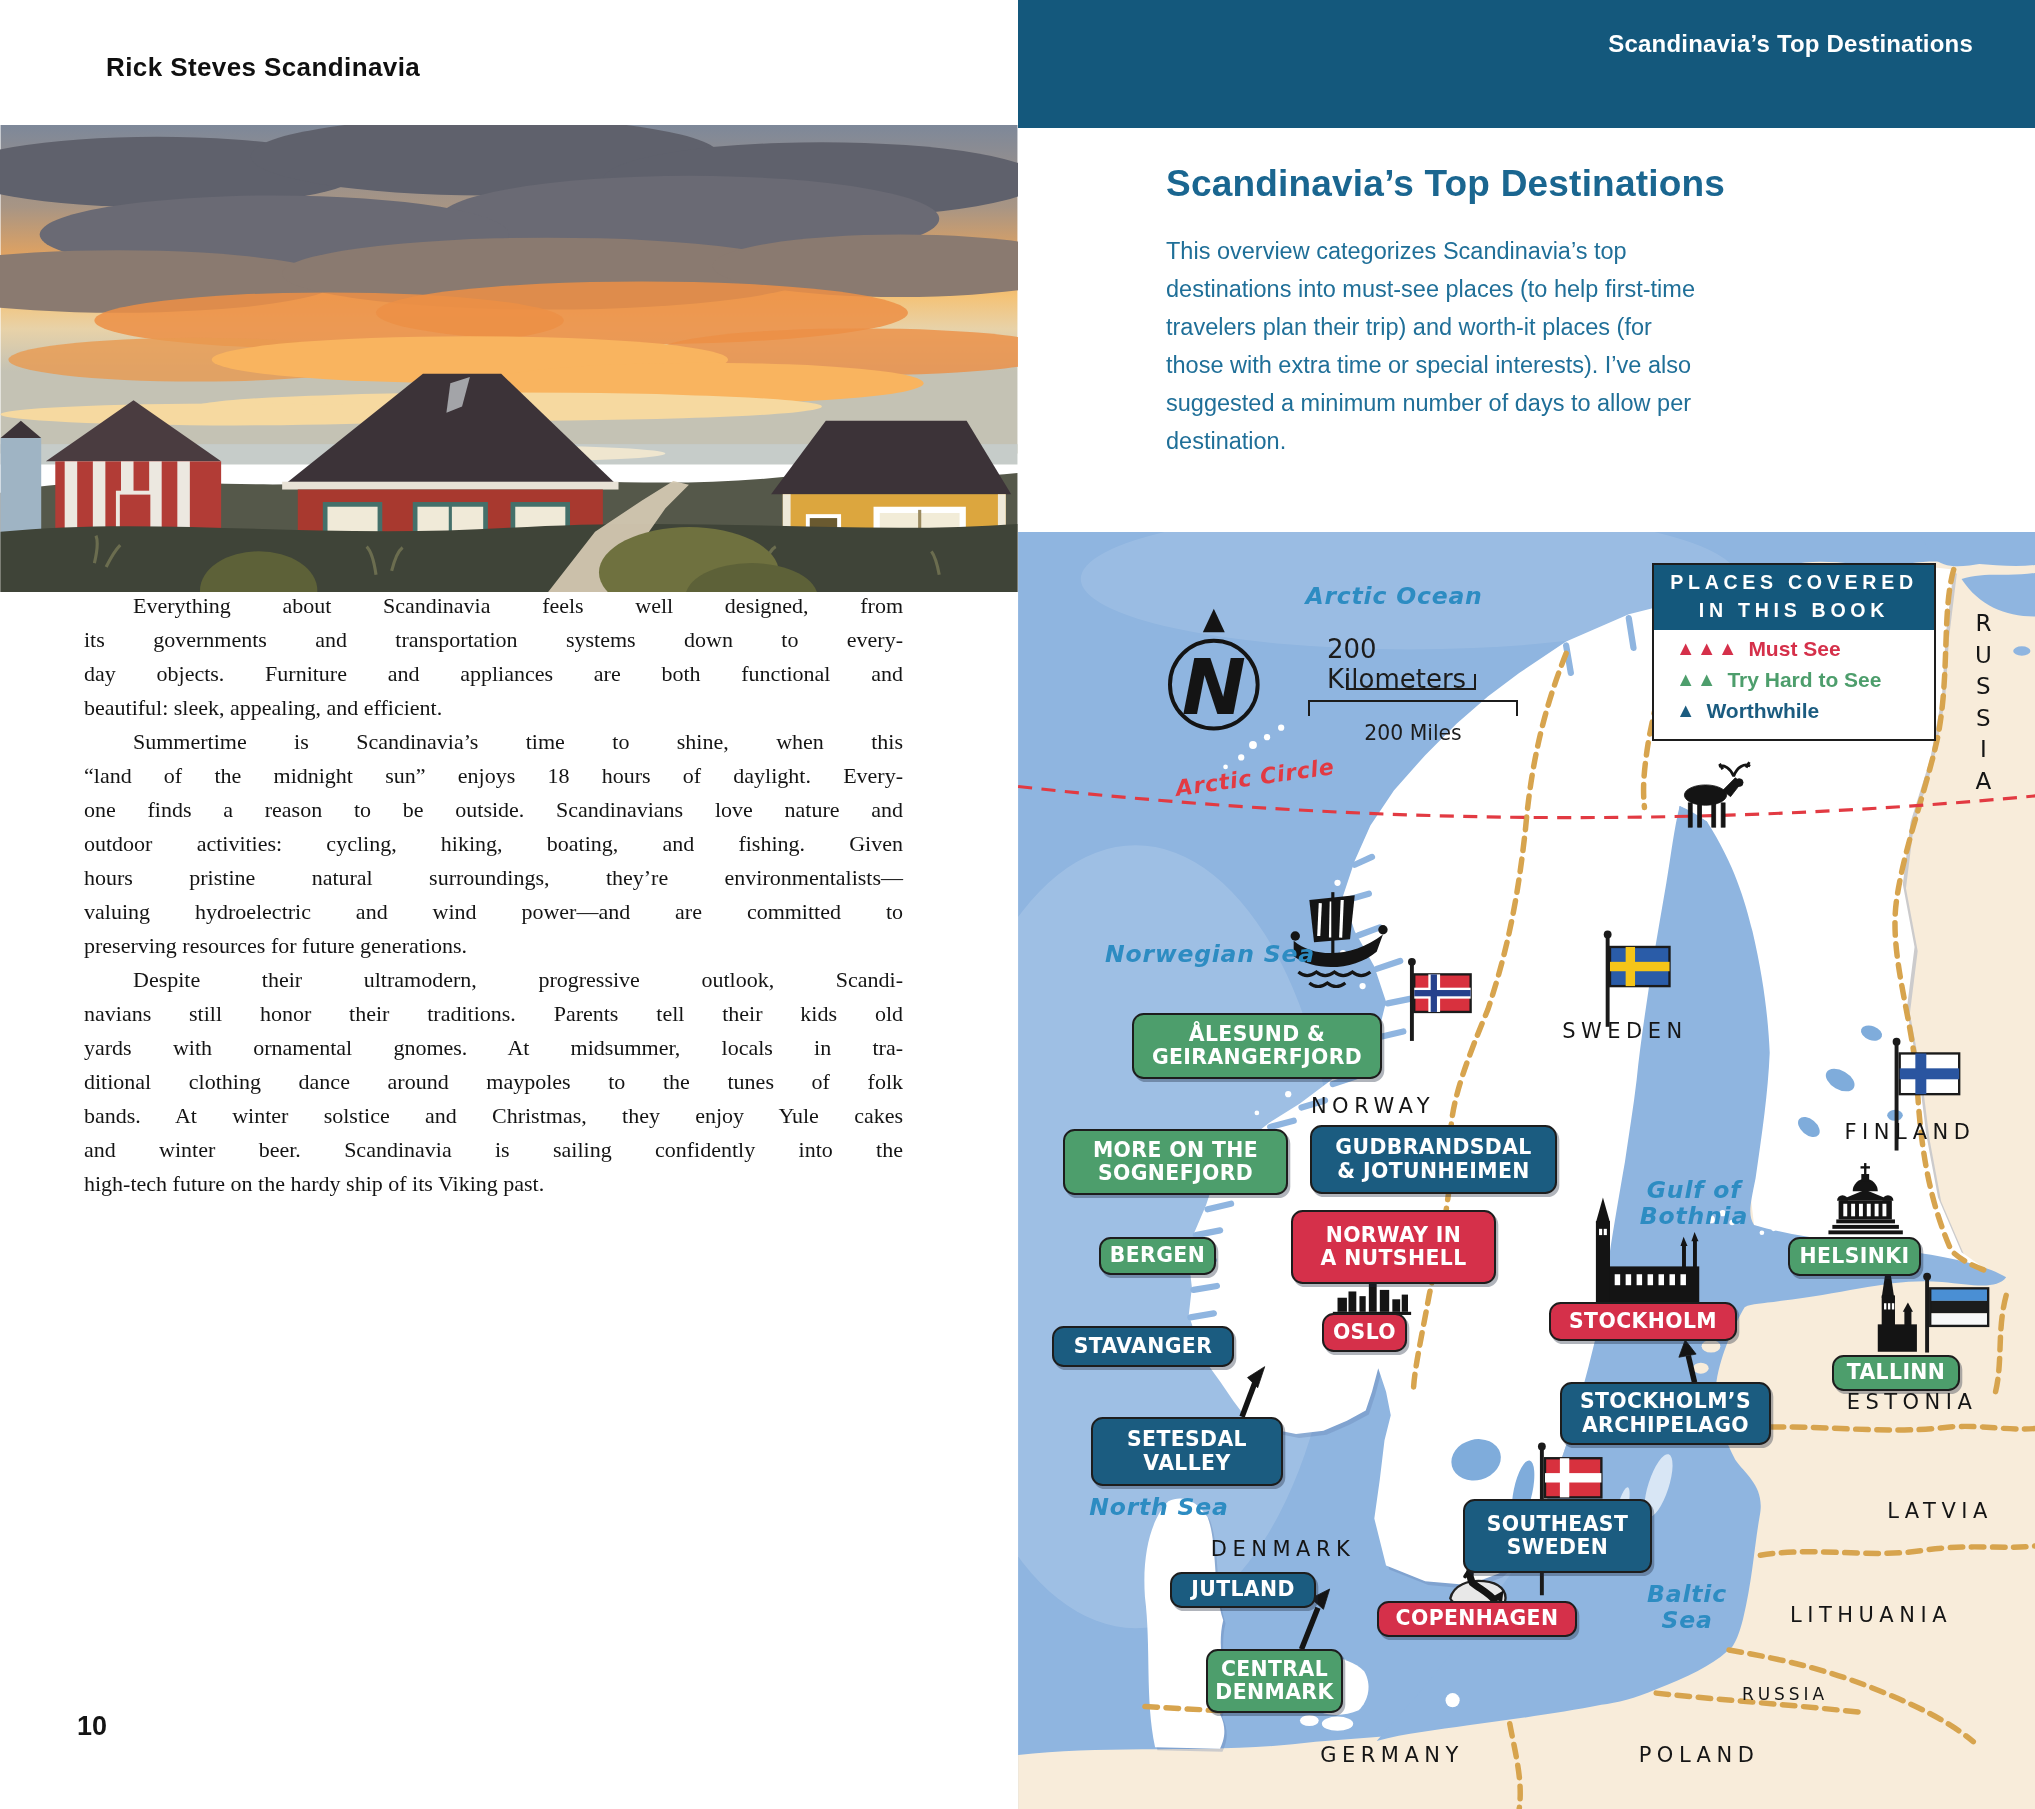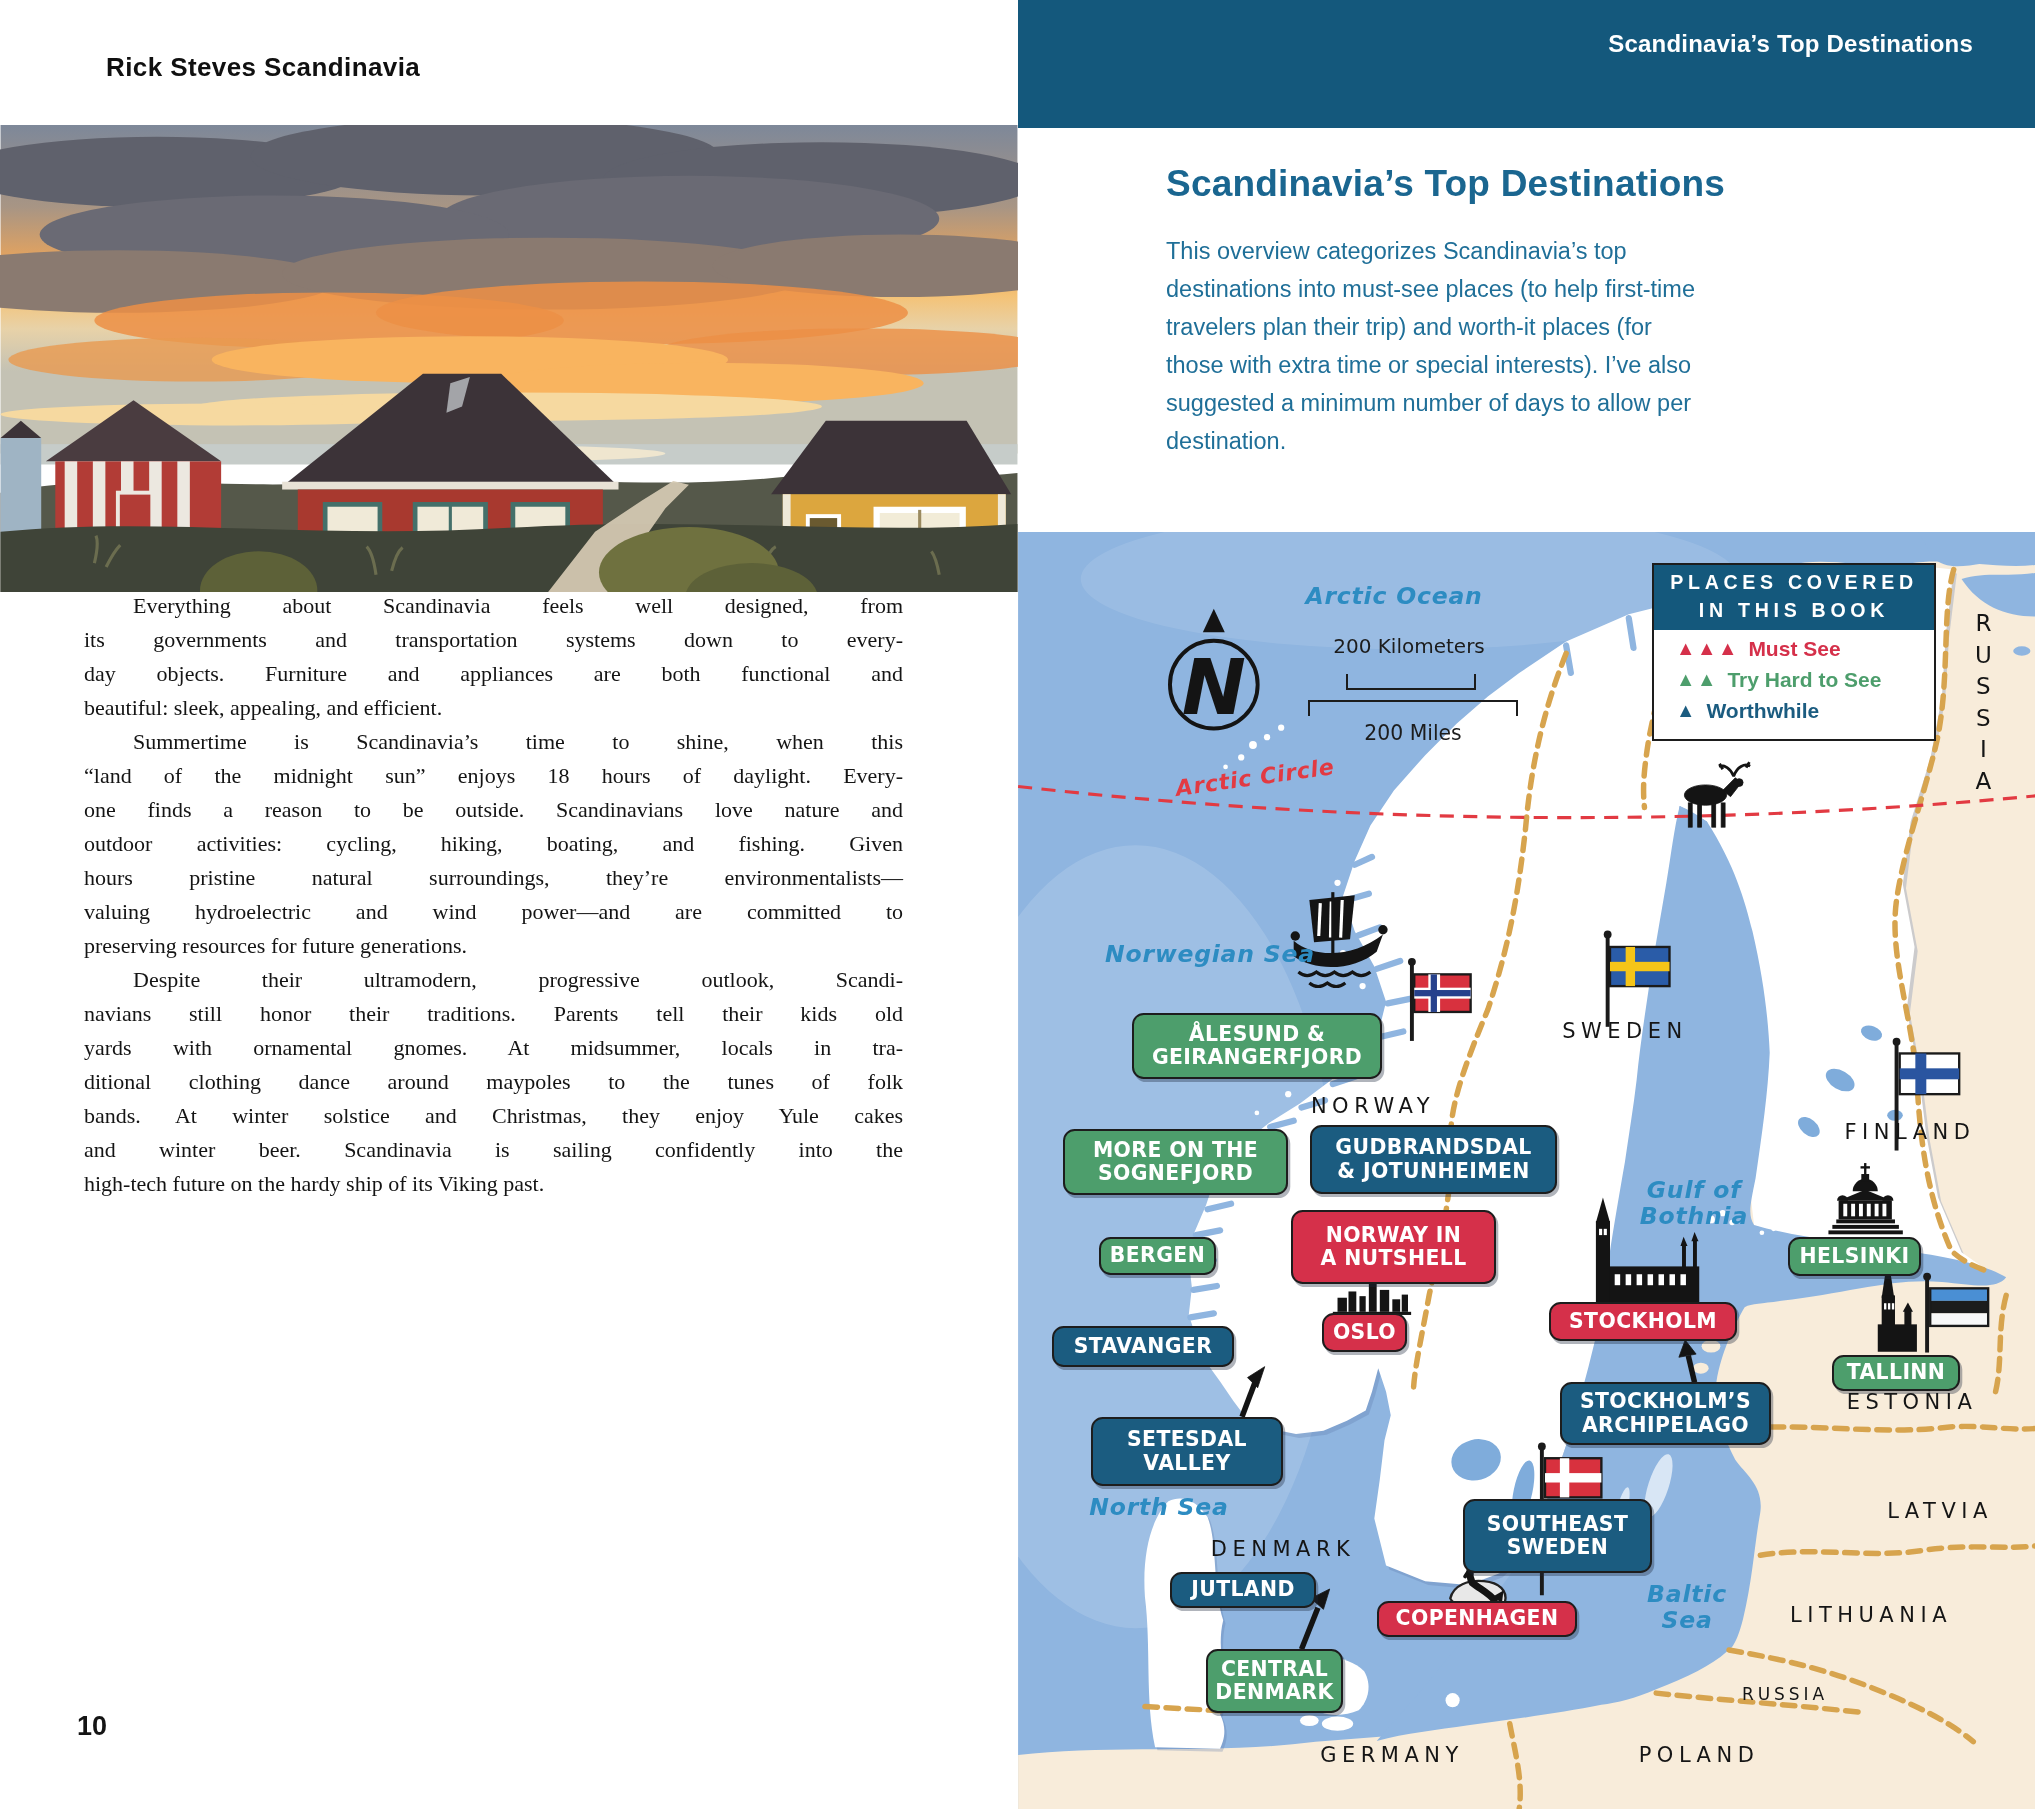--- a/index.html
+++ b/index.html
@@ -42,21 +42,21 @@
             font-weight:bold;font-style:italic;font-size:22px;color:#e23a42;letter-spacing:0.8px;}
   
   #legend{position:absolute;left:634px;top:30.5px;width:284px;height:178px;background:#fff;
           border:2.3px solid #1d1d1d;box-sizing:border-box;}
   #legend-head{background:#14587c;color:#fff;text-align:center;font-weight:bold;font-size:19.6px;
                letter-spacing:4.7px;line-height:1.4;padding:4.7px 0 5.5px;white-space:pre-line;}
   .leg-item{display:flex;align-items:center;gap:9.4px;padding:7px 0 0 22px;font-weight:bold;font-size:21px;
             font-family:"Liberation Sans",sans-serif;}
   .leg-tri{letter-spacing:1.6px;font-size:19.6px;}
   
-  #scale-km-label{position:absolute;left:309px;top:102px;width:164px;text-align:center;font-family:"DejaVu Sans",sans-serif;font-size:20px;color:#1c1c1c;}
+  #scale-km-label{position:absolute;left:309px;top:102px;width:164px;text-align:left;font-family:"DejaVu Sans",sans-serif;font-size:26px;color:#1c1c1c;}
   #scale-km-bar{position:absolute;left:328px;top:142px;width:130px;height:15.7px;box-sizing:border-box;
                 border-left:2.3px solid #1c1c1c;border-right:2.3px solid #1c1c1c;border-bottom:2.3px solid #1c1c1c;}
   #scale-mi-bar{position:absolute;left:290px;top:168px;width:210px;height:15.7px;box-sizing:border-box;
                 border-left:2.3px solid #1c1c1c;border-right:2.3px solid #1c1c1c;border-top:2.3px solid #1c1c1c;}
   #scale-mi-label{position:absolute;left:313px;top:189px;width:164px;text-align:center;font-family:"DejaVu Sans",sans-serif;font-size:20.4px;color:#1c1c1c;}
 </style>
 </head>
 <body>
 
 <div id="page">

